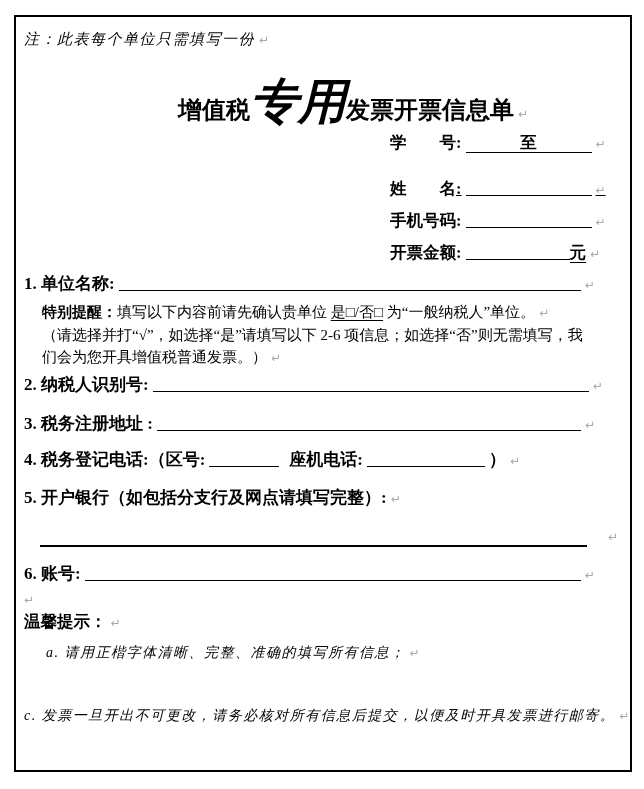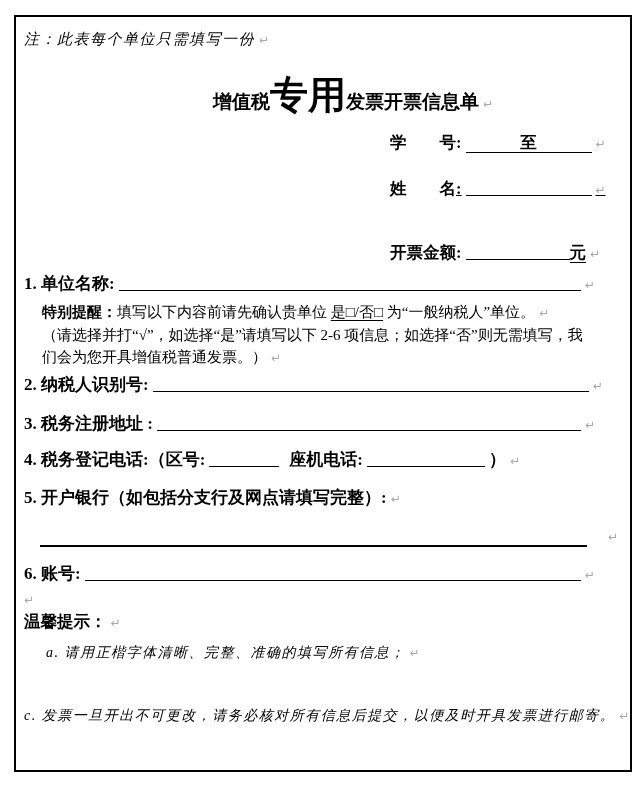--- a/index.html
+++ b/index.html
@@ -32,22 +32,22 @@
     letter-spacing: 0;
   }
   
   .note { left: 24px; top: 30px; font-size: 15px; letter-spacing: 1.5px; }
   
   .title {
     left: 14px; top: 70px; width: 618px;
     text-align: center; padding-left: 30px;
     font-weight: bold; white-space: nowrap;
   }
-  .title .t-normal { font-size: 19px; }
-  .title .t-large  { font-size: 38px; }
+  .title .t-normal { font-size: 24px; }
+  .title .t-large  { font-size: 48px; font-style: italic; }
   
   .hfield { left: 390px; font-size: 16.5px; font-weight: bold; line-height: 22px; white-space: nowrap; }
   .hf-1 { top: 132px; } .hf-2 { top: 176px; text-decoration: underline; } .hf-3 { top: 208px; } .hf-4 { top: 240px; }
   .flabel { display: inline-block; width: 66px; text-align: justify; text-align-last: justify; }
   .blank {
     display: inline-block;
     border-bottom: 1px solid #000000;
     transform: translateY(2px);
     margin-left: 4px;
   }
@@ -94,20 +94,23 @@
   <div class="abs title">
     <span class="t-normal">增值税</span><span class="t-large">专用</span><span class="t-normal">发票开票信息单</span><span class="pilcrow">↵</span>
   </div>
 
   <div class="abs hfield hf-1">
     <span class="flabel">学号</span><span>:</span><span class="blank-filled" style="width:126px;">至</span><span class="pilcrow">↵</span>
   </div>
   <div class="abs hfield hf-2">
     <span class="flabel">姓名</span><span>:</span><span class="blank" style="width:126px; height:17px;"></span><span class="pilcrow">↵</span>
   </div>
+  <div class="abs hfield hf-3">
+    <span class="flabel">手机号码</span><span>:</span><span class="blank" style="width:126px; height:17px;"></span><span class="pilcrow">↵</span>
+  </div>
   <div class="abs hfield hf-4">
     <span class="flabel">开票金额</span><span>:</span><span class="blank" style="width:104px; height:17px;"></span><span class="unit-underlined">元</span><span class="pilcrow">↵</span>
   </div>
 
   <div class="abs sect s1">
     <span>1. 单位名称:</span><span class="blank" style="width:462px; height:17px;"></span><span class="pilcrow">↵</span>
   </div>
 
   <div class="abs reminder">
     <div><span class="b">特别提醒：</span><span>填写以下内容前请先确认贵单位 </span><span class="choice">是□/否□</span><span> 为“一般纳税人”单位。</span><span class="pilcrow">↵</span></div>

